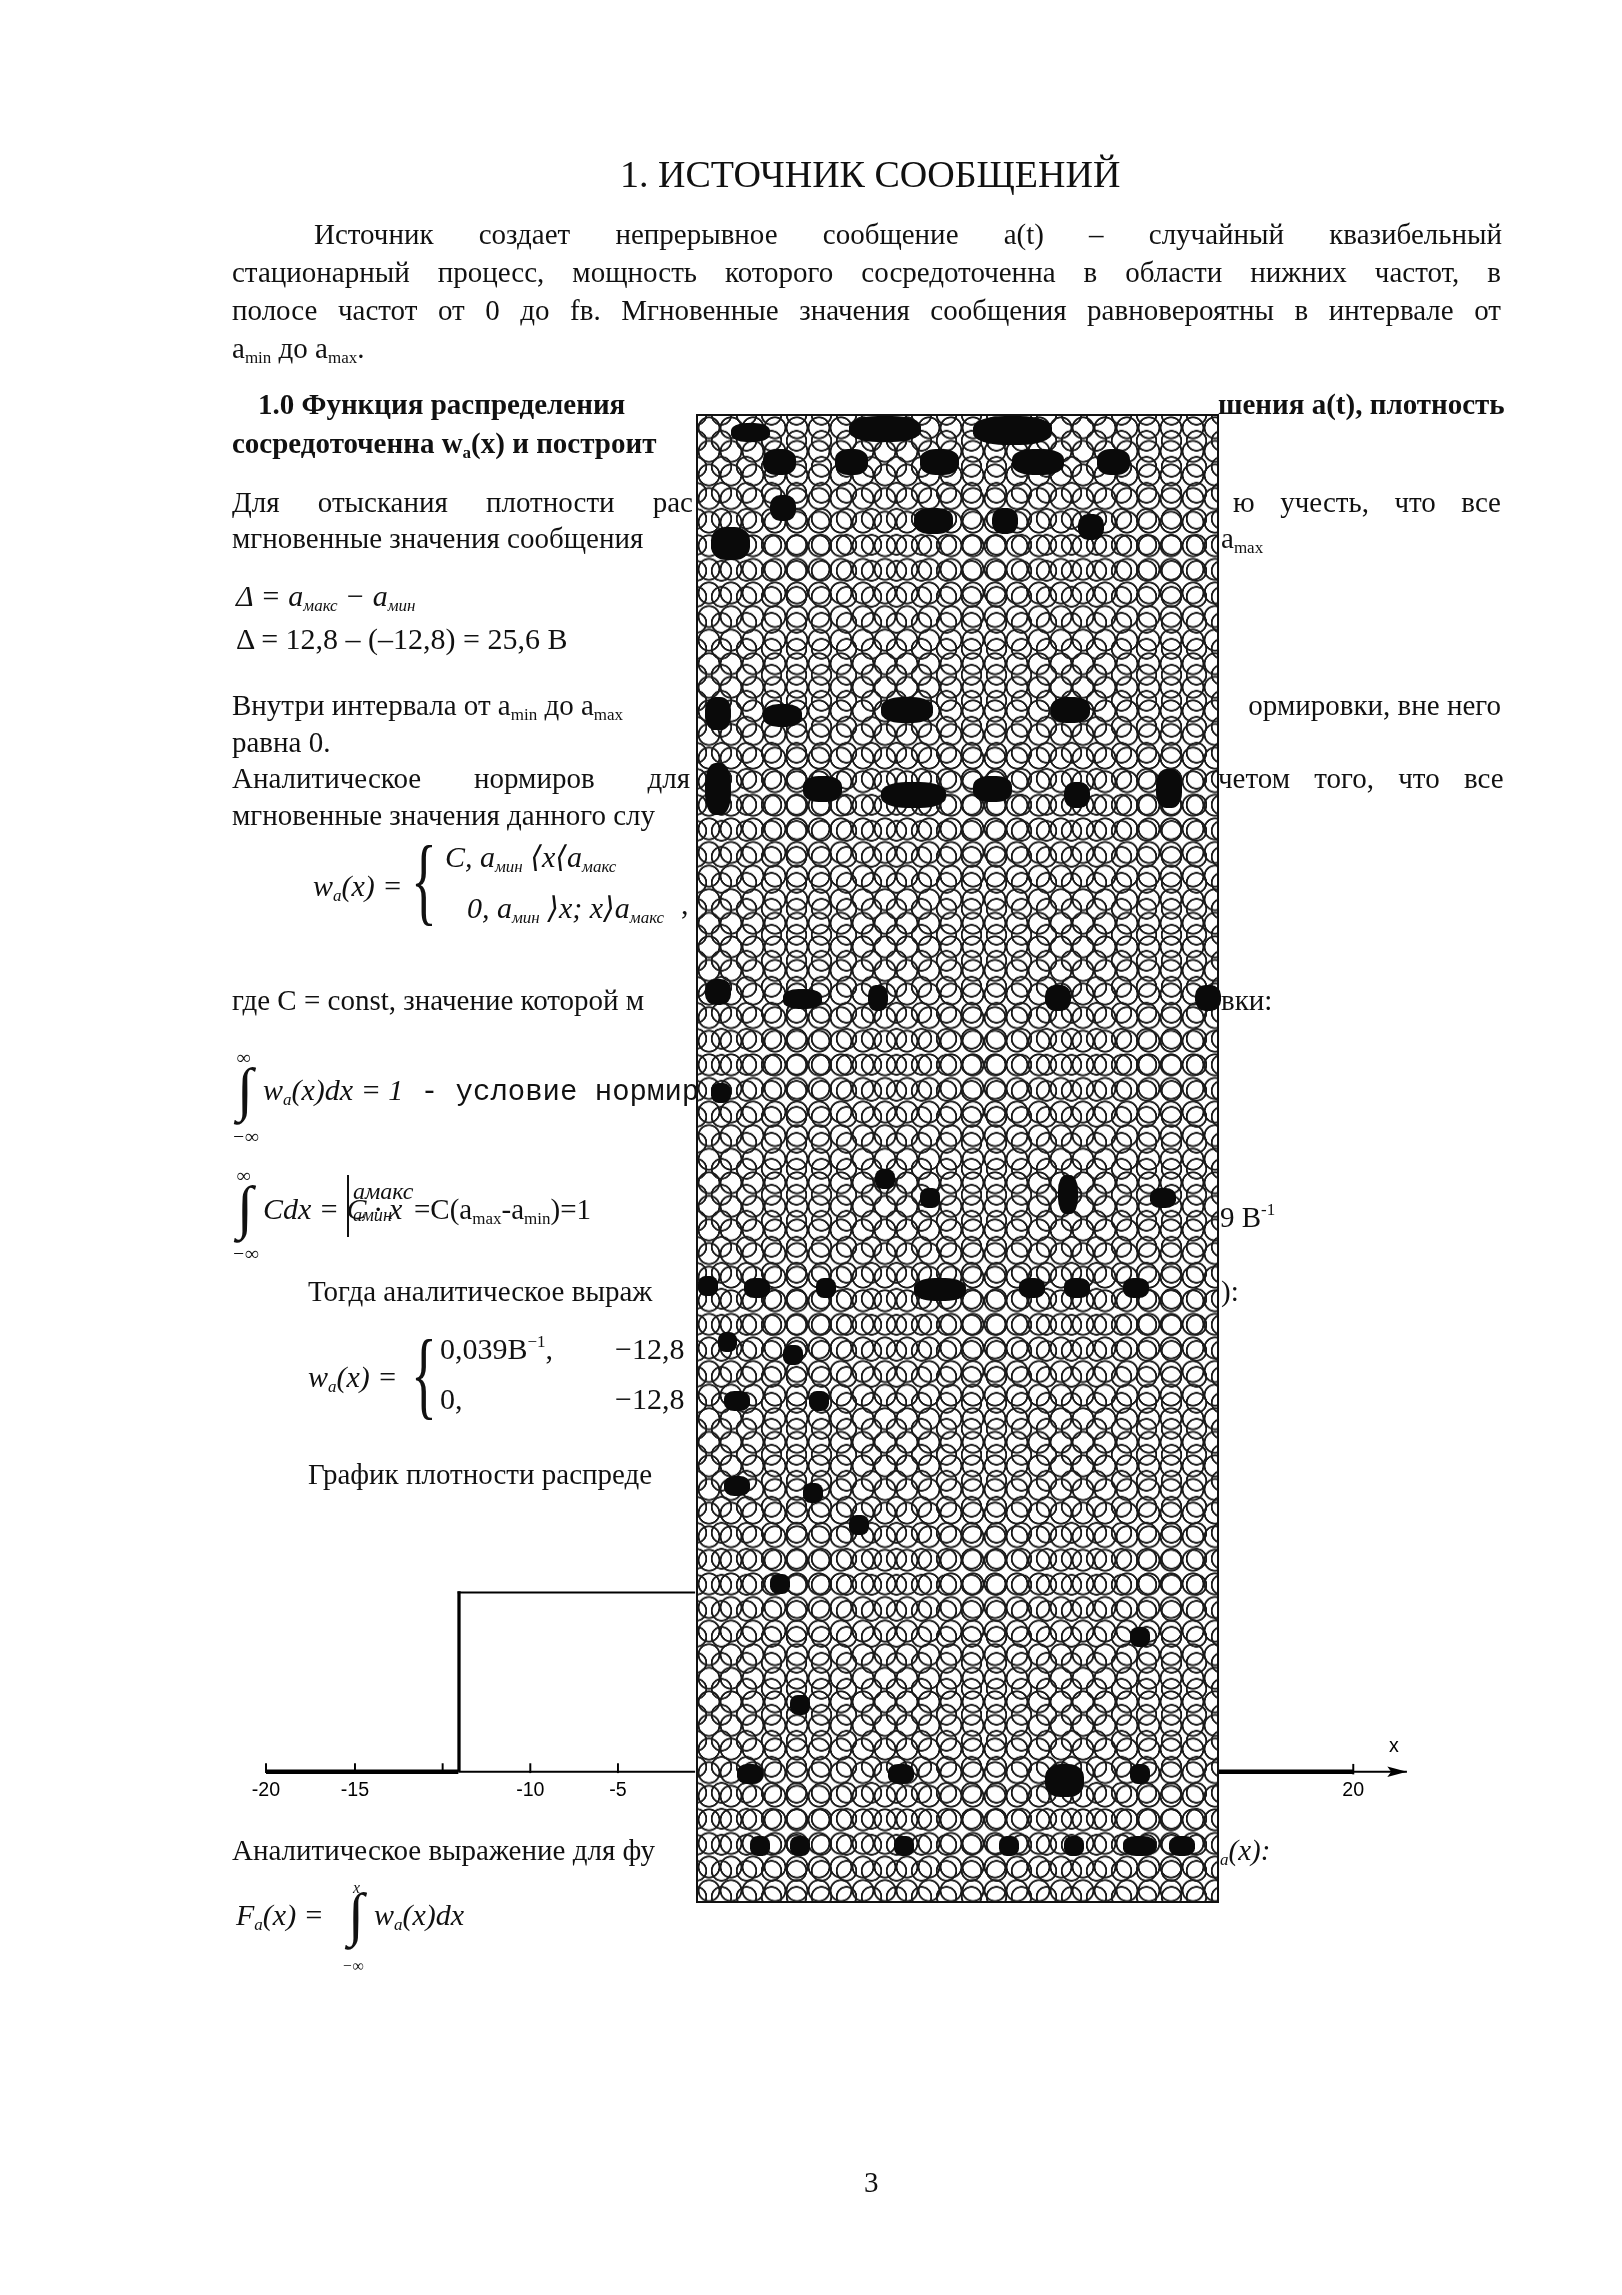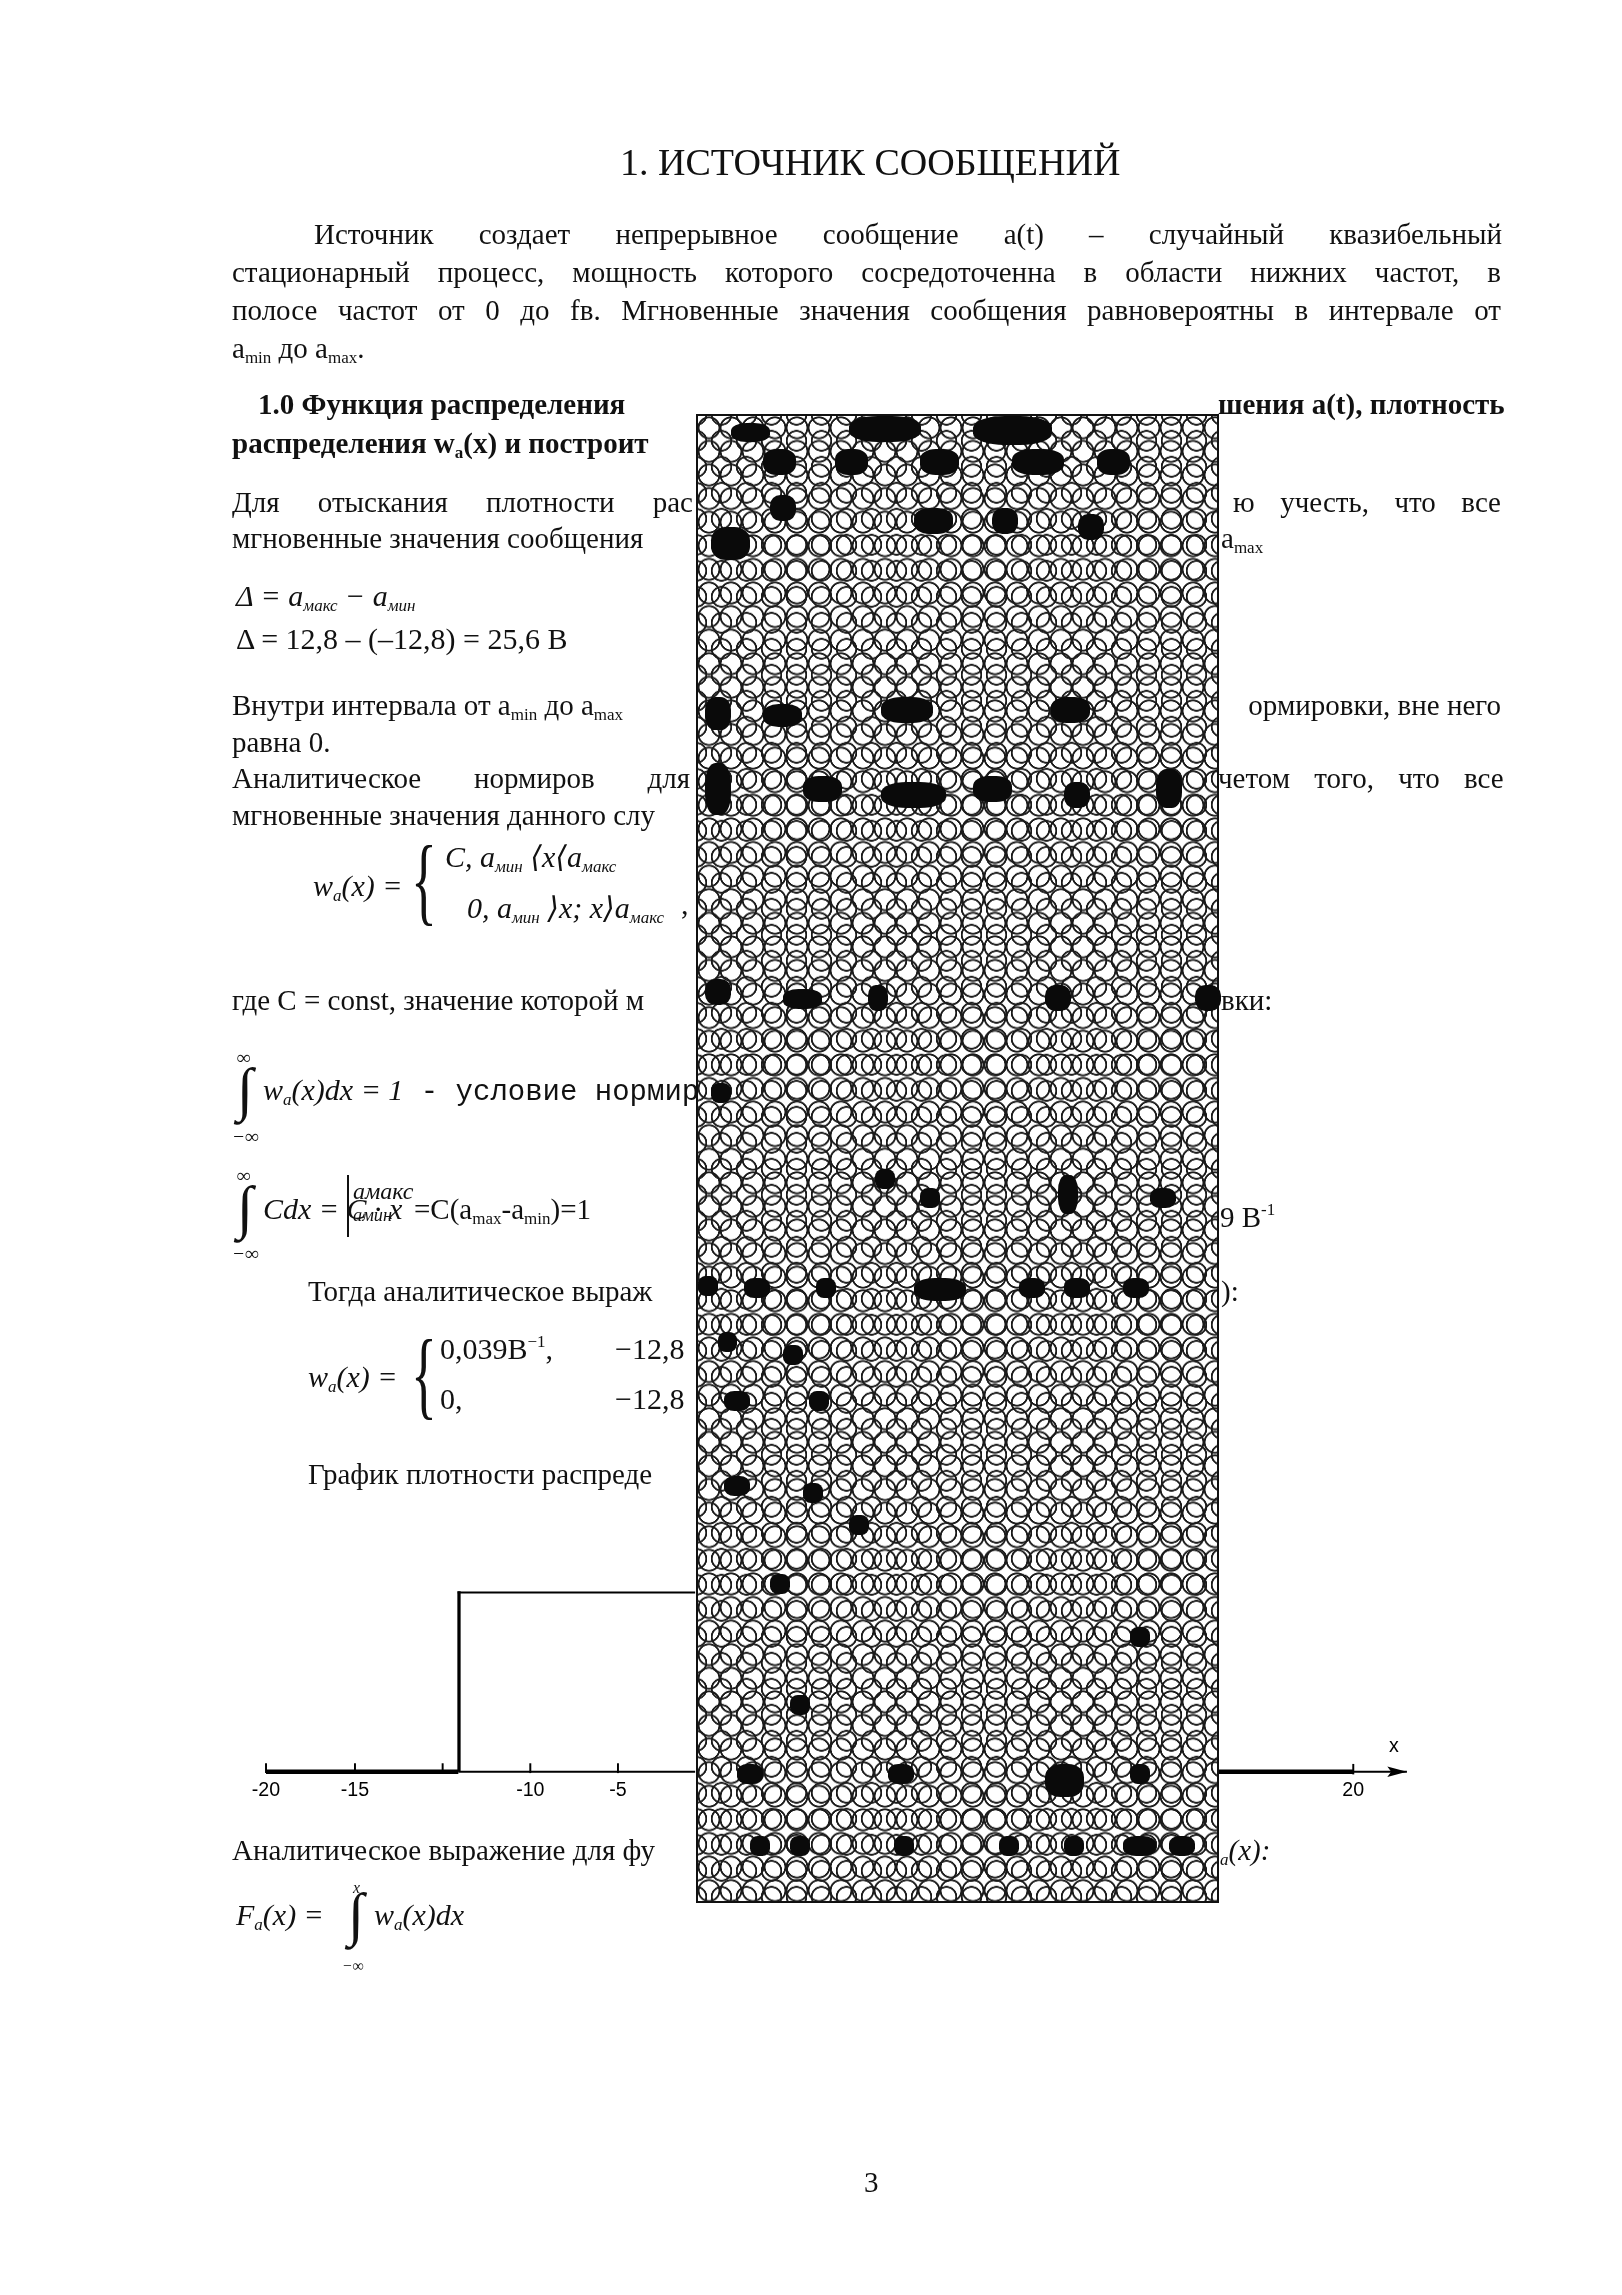--- a/index.html
+++ b/index.html
@@ -28,33 +28,33 @@
     background-size: 22px 23.6px, 25px 26px;
     background-position: 0 0, 11px 11.8px;
   }
   .blob { position: absolute; background: #0a0a0a; border-radius: 40%; }
   .chart-svg { position: absolute; left: 249px; top: 1557px; }
   .pagenum { font-size: 29px; }
 </style>
 </head>
 <body>
 
-<div class="abs h1" style="left:620px; top:140px;">1. ИСТОЧНИК СООБЩЕНИЙ</div>
+<div class="abs h1" style="left:620px; top:152px;">1. ИСТОЧНИК СООБЩЕНИЙ</div>
 
 <div>
   <div class="abs p justify" style="left:314px; top:216px; width:1188px;">Источник создает непрерывное сообщение a(t) – случайный квазибельный</div>
   <div class="abs p justify" style="left:232px; top:254px; width:1269px;">стационарный процесс, мощность которого сосредоточенна в области нижних частот, в</div>
   <div class="abs p justify" style="left:232px; top:292px; width:1269px;">полосе частот от 0 до fв. Мгновенные значения сообщения равновероятны в интервале от</div>
   <div class="abs p" style="left:232px; top:330px;"><span>a</span><sub class="s">min</sub><span> до a</span><sub class="s">max</sub><span>.</span></div>
 </div>
 
 <div>
   <div class="abs p b" style="left:258px; top:386px;">1.0 Функция распределения</div>
   <div class="abs p b" style="left:1218px; top:386px; width:283px; text-align:right;">шения a(t), плотность</div>
-  <div class="abs p b" style="left:232px; top:425px;"><span>распределения w</span><sub class="s">a</sub><span>(x) и построит</span></div>
+  <div class="abs p b" style="left:232px; top:425px;"><span>сосредоточенна w</span><sub class="s">a</sub><span>(x) и построит</span></div>
 </div>
 
 <div class="abs p" style="left:232px; top:484px; width:461px; text-align:justify; text-align-last:justify; white-space:normal;">Для отыскания плотности рас</div>
 <div class="abs p" style="left:1218px; top:484px; width:283px; text-align:right; word-spacing:18.3px;">ю учесть, что все</div>
 <div class="abs p" style="left:232px; top:520px;">мгновенные значения сообщения</div>
 <div class="abs p" style="left:1221px; top:520px;"><span>a</span><sub class="s">max</sub></div>
 
 <div class="abs math" style="left:236px; top:579px;"><span class="it">Δ = a</span><sub class="s it">макс</sub><span class="it"> − a</span><sub class="s it">мин</sub></div>
 <div class="abs math" style="left:236px; top:622px;">Δ = 12,8 – (–12,8) = 25,6 B</div>
 

